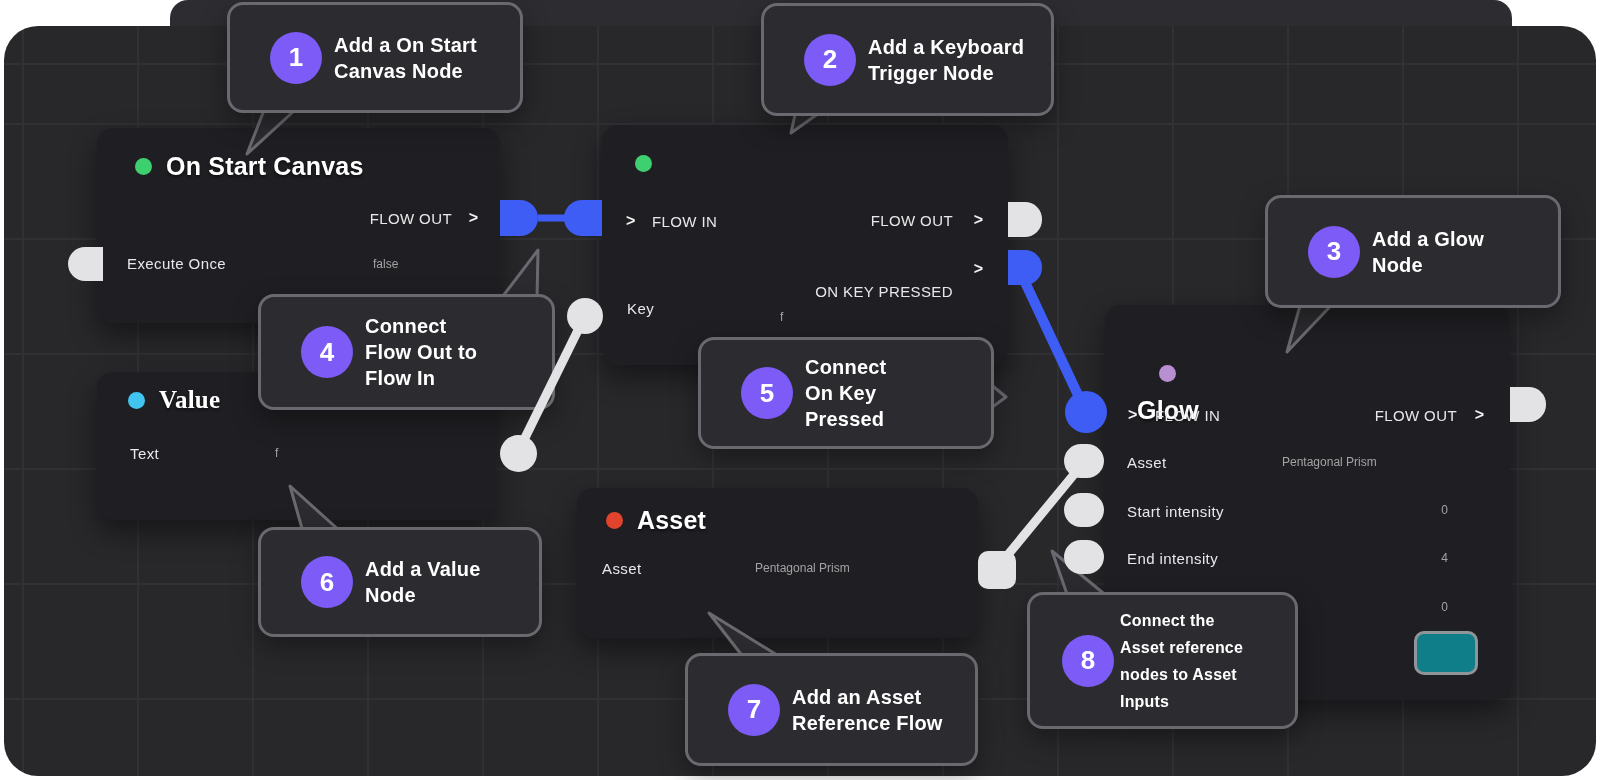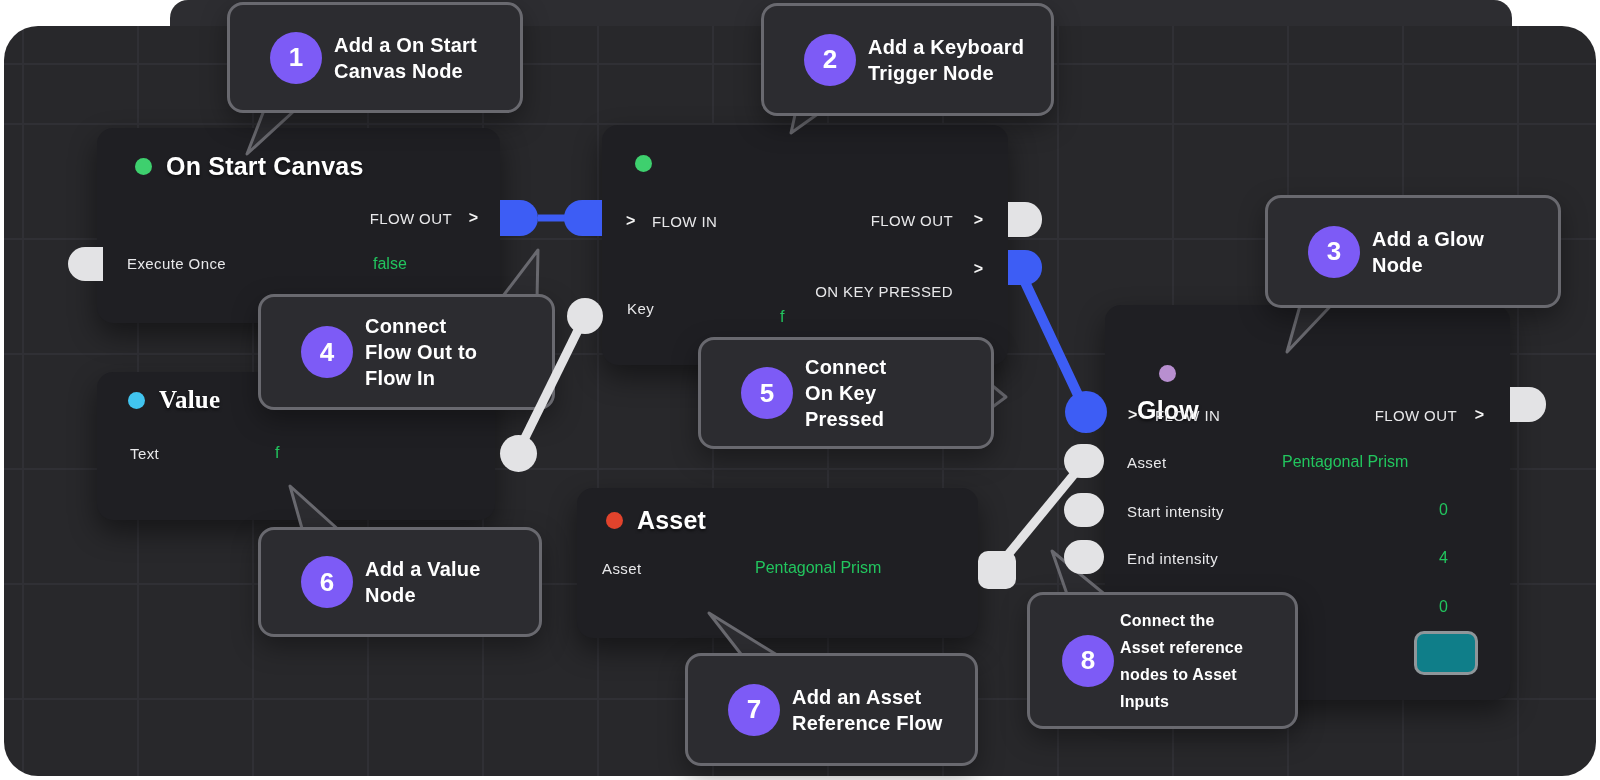--- a/index.html
+++ b/index.html
@@ -16,21 +16,21 @@
   .layer{position:absolute;left:0;top:0;width:1600px;height:780px;pointer-events:none;}
   
   .node{position:absolute;background:#1F1F23;border-radius:16px;
         box-shadow:0 12px 28px rgba(0,0,0,0.45);z-index:2;}
   .node-title{position:absolute;display:flex;align-items:center;gap:14px;
         font-size:25px;font-weight:700;color:#ffffff;letter-spacing:0.2px;
         text-shadow:0 2px 3px rgba(0,0,0,0.55);white-space:nowrap;}
   .dot{width:17px;height:17px;border-radius:50%;flex:0 0 auto;}
   .plabel{position:absolute;font-size:15px;color:#E8E8EA;letter-spacing:0.4px;
         white-space:nowrap;transform:translateY(-50%);}
-  .pvalue{position:absolute;font-size:16px;color:#22c55e;white-space:nowrap;
+  .pvalue{position:absolute;font-size:12px;color:#a3a3a3;white-space:nowrap;
         transform:translateY(-50%);}
   .chev{position:absolute;font-size:16px;font-weight:700;color:#F2F2F2;
         transform:translateY(-50%);}
   
   .port{position:absolute;background:#E3E3E5;z-index:5;}
   .port-blue{background:#3D5DF5;}
   .swatch{position:absolute;border:3px solid #8F969A;border-radius:10px;z-index:3;}
   
   .callout{position:absolute;background:#2C2C30;border:3px solid #69696F;border-radius:16px;
         box-shadow:0 10px 26px rgba(0,0,0,0.35);z-index:3;}

